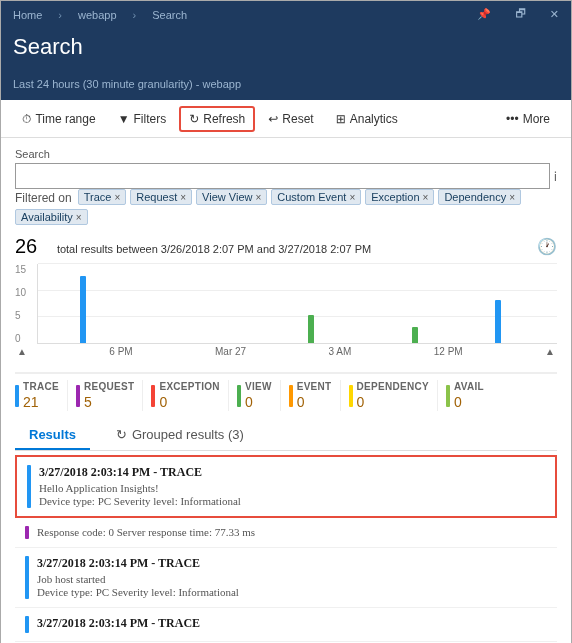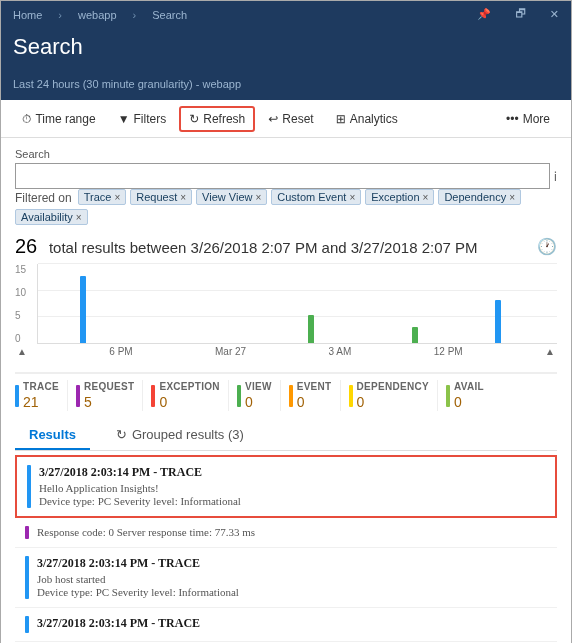--- a/index.html
+++ b/index.html
@@ -375,21 +375,21 @@
         </span>
         <span class="filter-tag">
           <span class="tag-text">Availability</span> 
           <span class="tag-close">×</span>
         </span>
       </div>
 
     <div class="results-summary">
       <div>
         <strong style="font-size:20px;font-weight:400;">26</strong>
-        <span style="font-size:15px;color:#333;margin-left:8px;">total results between 3/26/2018 2:07 PM and 3/27/2018 2:07 PM</span>
+        <span style="font-size:11px;color:#333;margin-left:16px;">total results between 3/26/2018 2:07 PM and 3/27/2018 2:07 PM</span>
       </div>
       <span class="history-icon">🕐</span>
     </div>
 
     <div class="chart-container">
       <div class="chart-inner">
         <div class="y-labels">
           <span>0</span>
           <span>5</span>
           <span>10</span>

